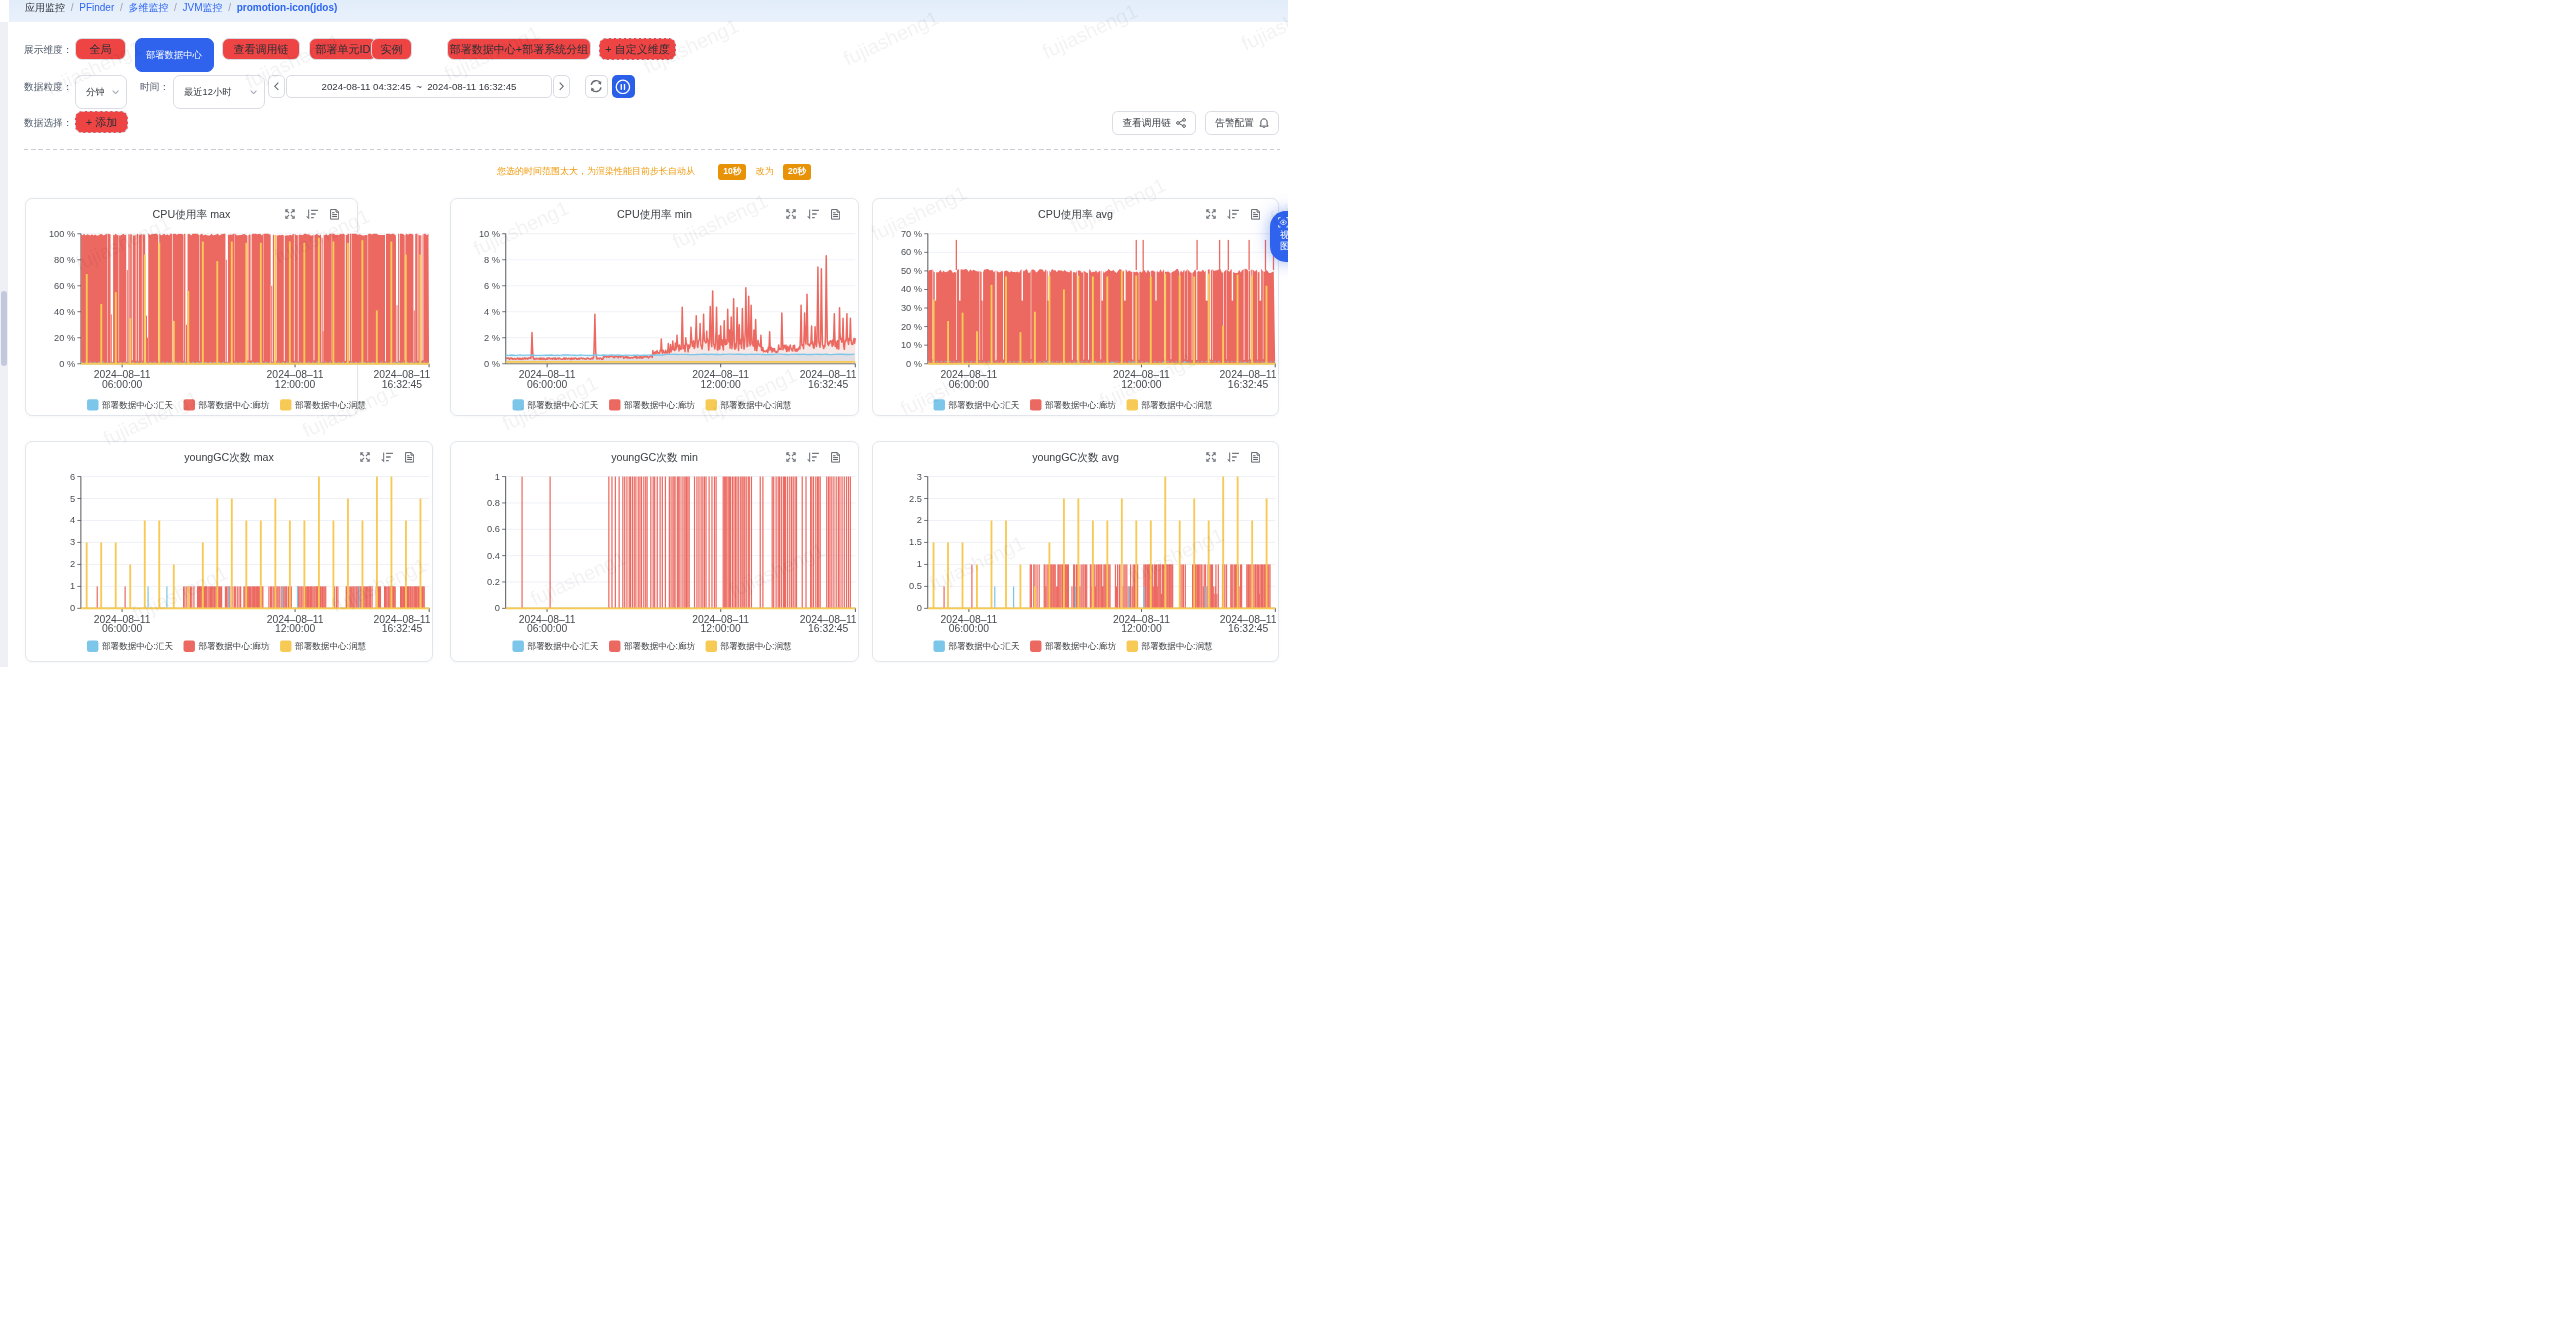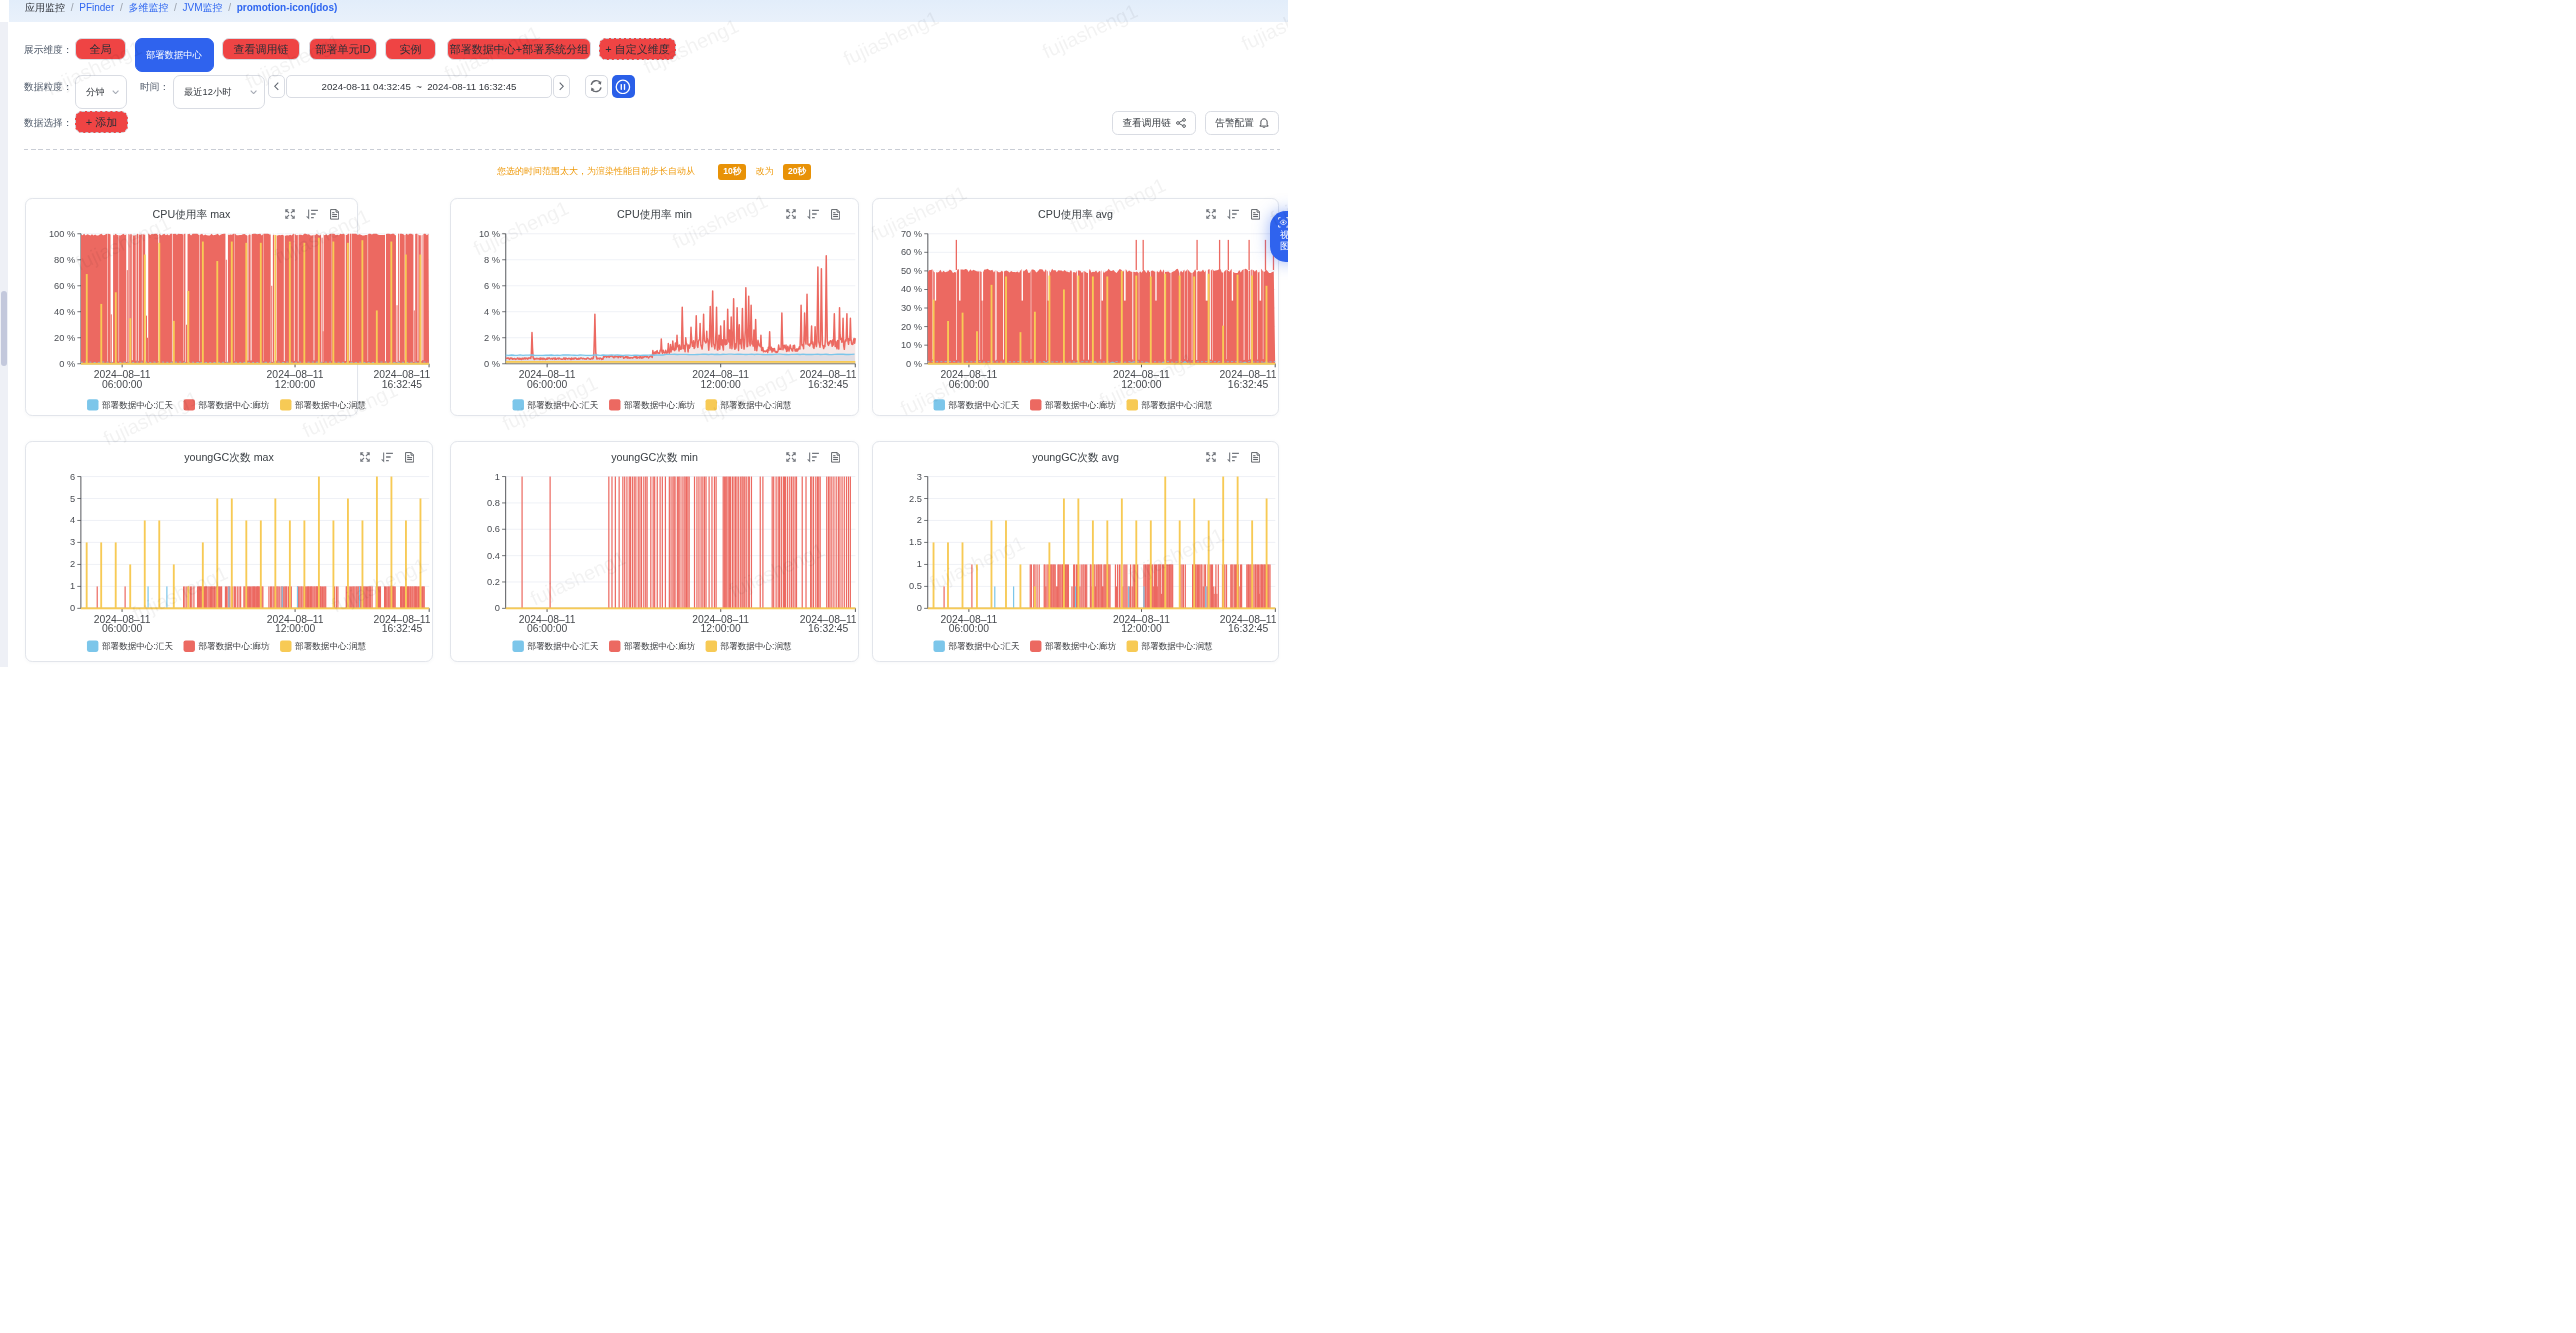--- a/index.html
+++ b/index.html
@@ -46,21 +46,21 @@
 .vtxt{color:#fff;font-size:9.3px;line-height:11px;margin:2.1px 0 0 0.4px;text-align:center;width:12px}
 </style></head><body>
 <div class="rail"></div>
 <div class="thumb"></div>
 <div class="crumbbar"><span class="c1">应用监控</span><span class="sep">/</span><span class="cl">PFinder</span><span class="sep">/</span><span class="cl">多维监控</span><span class="sep">/</span><span class="cl">JVM监控</span><span class="sep">/</span><span class="cl cb">promotion-icon(jdos)</span></div>
 <div class="lab" style="left:24px;top:44px">展示维度：</div>
 <div class="rbtn" style="left:75px;top:38px;width:51px">全局</div>
 <div class="rbtn sel" style="left:135px;top:38px;width:79px">部署数据中心</div>
 <div class="rbtn" style="left:222px;top:38px;width:78px">查看调用链</div>
 <div class="rbtn" style="left:309px;top:38px;width:68px">部署单元ID</div>
-<div class="rbtn" style="left:385px;top:38px;width:51px">实例</div>
+<div class="rbtn" style="left:371px;top:38px;width:41px">实例</div>
 <div class="rbtn" style="left:447px;top:38px;width:144px">部署数据中心+部署系统分组</div>
 <div class="rbtn dash" style="left:599px;top:38px;width:77px">+ 自定义维度</div>
 <div class="lab" style="left:24px;top:81px">数据粒度：</div>
 <div class="sel" style="left:75px;top:75px;width:52px">
     <span>分钟</span>
     <svg width="7.2" height="4.3" viewBox="0 0 10 6">
       <path d="M1,1 L5,5 L9,1" stroke="#a6abb5" stroke-width="1.6" fill="none"></path>
     </svg>
   </div>
 <div class="lab" style="left:140px;top:81px">时间：</div>

